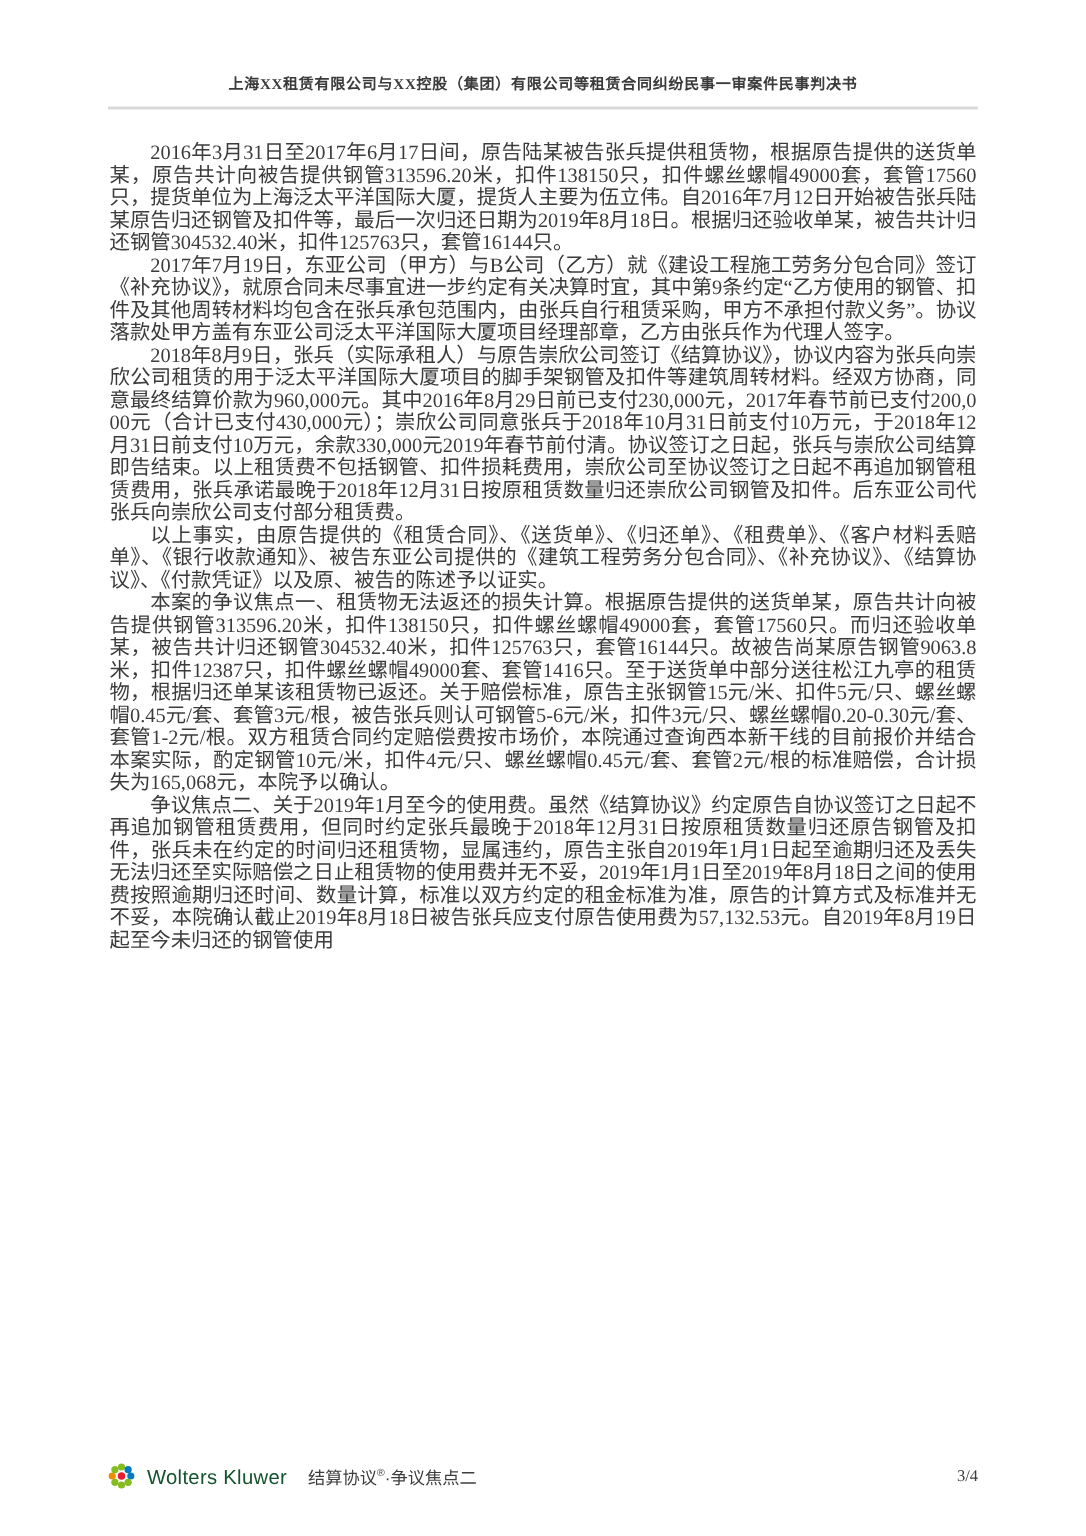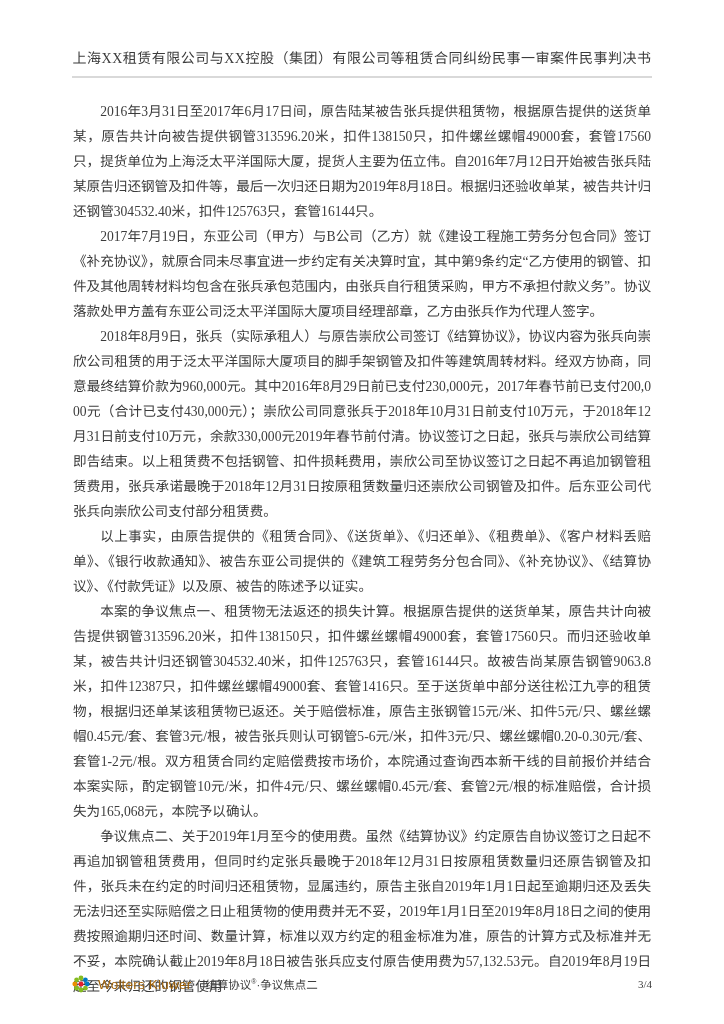--- a/index.html
+++ b/index.html
@@ -12,38 +12,38 @@
     background: #ffffff;
     font-family: "Liberation Serif", "DejaVu Serif", serif;
     color: #3b3b3b;
     overflow: hidden;
   }
   .doc-header {
     padding-top: 47px;
     text-align: center;
   }
   .doc-title {
-    font-size: 14px;
-    font-weight: 400;
+    font-size: 10px;
+    font-weight: 700;
     letter-spacing: 0.5px;
     color: #3b3b3b;
   }
   .doc-divider {
     width: 580px;
     height: 2px;
     background: #d9d9d9;
     margin: 9px auto 0 auto;
   }
   .doc-body {
     width: 578px;
     margin: 21px auto 0 auto;
   }
   .doc-body p {
     font-size: 13.6px;
-    line-height: 25px;
+    line-height: 15px;
     text-align: justify;
     text-justify: inter-ideograph;
     text-indent: 2em;
     word-break: break-all;
   }
   .doc-footer {
     position: absolute;
     left: 72px;
     right: 72px;
     bottom: 31px;
@@ -53,21 +53,21 @@
   }
   .brand-group {
     display: flex;
     align-items: center;
     gap: 8px;
   }
   .brand-logo { display: inline-block; width: 18px; height: 18px; }
   .brand-name {
     font-family: "Liberation Sans", sans-serif;
     font-size: 13.5px;
-    color: #a16207;
+    color: #14532d;
     letter-spacing: 0.2px;
   }
   .product-name {
     font-family: "Liberation Sans", sans-serif;
     font-size: 11.5px;
     color: #3d3d3d;
     margin-left: 6px;
   }
   .reg-mark {
     font-size: 7px;

